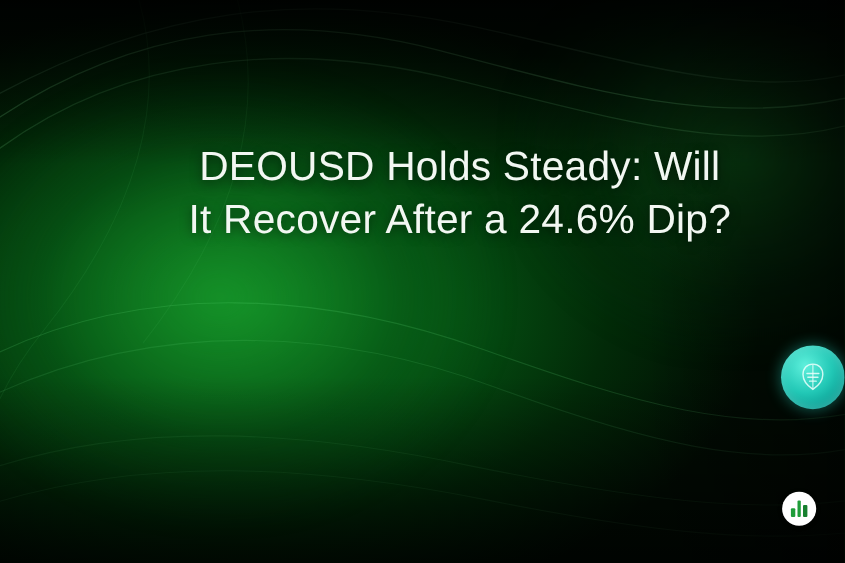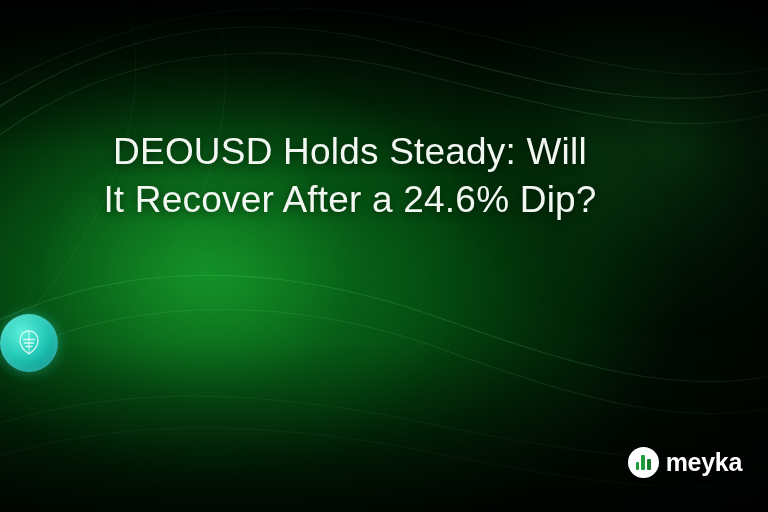--- a/index.html
+++ b/index.html
@@ -55,21 +55,21 @@
   }
   .waves { position: absolute; inset: 0; }
   .waves svg { display: block; }
 
   
   .content {
     position: absolute;
     inset: 0;
     display: flex;
     flex-direction: column;
-    align-items: flex-start;
+    align-items: flex-end;
     gap: 33px;
   }
   .headline {
     margin-top: 128px;
     width: 700px;
     text-align: center;
     color: #f2f7f2;
     font-size: 37px;
     line-height: 48px;
     font-weight: 400;
@@ -177,16 +177,15 @@
   </div>
 
   <div class="brand">
     <div class="brand-mark">
       <div class="brand-bars">
         <i class="b1"></i>
           <i class="b2"></i>
           <i class="b3"></i>
       </div>
     </div>
-    <div class="brand-name">meyka</div>
   </div>
 
 </div>
 
 </body></html>

